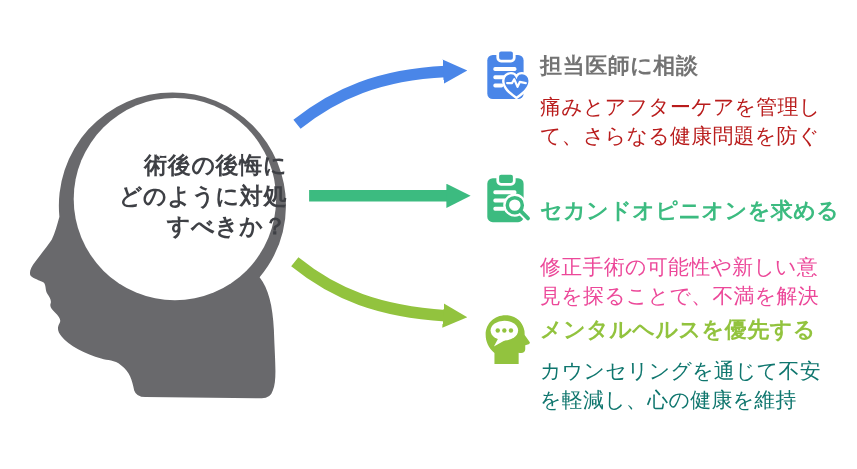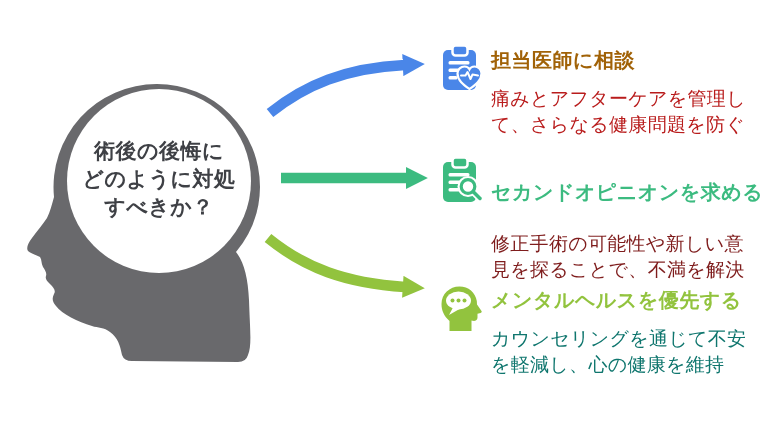--- a/index.html
+++ b/index.html
@@ -4,21 +4,21 @@
 <style>
   html,body{margin:0;padding:0;}
   body{
     width:779px;height:426px;position:relative;background:#ffffff;overflow:hidden;
     font-family:"Liberation Sans","DejaVu Sans",sans-serif;
   }
   .stage{position:absolute;inset:0;}
   svg.canvas{position:absolute;left:0;top:0;}
   .question{
     position:absolute;left:57px;top:137px;width:204px;
-    text-align:center;font-size:21px;font-weight:700;line-height:28px;
+    text-align:right;font-size:21px;font-weight:700;line-height:28px;
     letter-spacing:0.5px;white-space:pre-line;color:#3e4045;
   }
   .item{position:absolute;left:438px;display:flex;gap:7px;width:341px;}
   .item-1{top:44px;} .item-2{top:156px;} .item-3{top:284px;}
   .item-icon{flex:0 0 46px;height:48px;}
   .item-text{flex:1;}
   .item-title{
     font-size:20px;font-weight:700;letter-spacing:0.5px;
     margin:4px 0 0 0;line-height:24px;
   }
@@ -84,41 +84,41 @@
       <rect x="14.5" y="1.5" width="15" height="10" rx="3" stroke="#ffffff" stroke-width="2.5" fill="#4a86e8"></rect>
       <rect x="10.5" y="17" width="21" height="3.5" rx="1.5" fill="#ffffff"></rect>
       <rect x="10.5" y="24.5" width="13" height="3.5" rx="1.5" fill="#ffffff"></rect>
       <rect x="10.5" y="32" width="9" height="3.5" rx="1.5" fill="#ffffff"></rect>
       <path d="M31.5,45 C26,41 19.5,36.5 19.5,29.5 C19.5,25 23,22.5 26.5,22.5
                C28.7,22.5 30.7,23.7 31.5,25.4 C32.3,23.7 34.3,22.5 36.5,22.5
                C40,22.5 43.5,25 43.5,29.5 C43.5,36.5 37,41 31.5,45 Z" stroke="#ffffff" stroke-width="2.2" fill="#4a86e8"></path>
       <path d="M23,31.5 L27.5,31.5 L29.5,28 L32.5,35 L34.5,30.5 L40,31.5" stroke="#ffffff" stroke-width="2" fill="none" stroke-linejoin="round" stroke-linecap="round"></path>
     </svg>
     <div class="item-text">
-      <div class="item-title" style="color: #a16207;">担当医師に相談</div>
+      <div class="item-title" style="color: #737373;">担当医師に相談</div>
       <div class="item-desc" style="color: #b91c1c;">痛みとアフターケアを管理し
 て、さらなる健康問題を防ぐ</div>
     </div>
   </div>
 
   <div class="item item-2">
     <svg class="item-icon" width="46" height="48" viewBox="0 0 46 48">
       <rect x="5" y="6" width="33" height="40" rx="5" fill="#3cbb80"></rect>
       <rect x="14.5" y="1.5" width="15" height="10" rx="3" stroke="#ffffff" stroke-width="2.5" fill="#3cbb80"></rect>
       <rect x="10.5" y="17" width="21" height="3.5" rx="1.5" fill="#ffffff"></rect>
       <rect x="10.5" y="24.5" width="15" height="3.5" rx="1.5" fill="#ffffff"></rect>
       <rect x="10.5" y="32" width="11" height="3.5" rx="1.5" fill="#ffffff"></rect>
       <circle cx="30" cy="30.5" r="10.5" fill="#ffffff"></circle>
       <line x1="35.5" y1="36" x2="42" y2="42.5" stroke="#ffffff" stroke-width="7" stroke-linecap="round"></line>
       <circle cx="30" cy="30.5" r="6.8" fill="#ffffff" stroke-width="3.2" stroke="#3cbb80"></circle>
       <line x1="35.5" y1="36" x2="42" y2="42.5" stroke-width="3.5" stroke-linecap="round" stroke="#3cbb80"></line>
     </svg>
     <div class="item-text">
       <div class="item-title" style="color: rgb(60, 187, 128); margin-top: 24px;">セカンドオピニオンを求める</div>
-      <div class="item-desc" style="color: #7f1d1d; margin-top: 27px;">修正手術の可能性や新しい意
+      <div class="item-desc" style="color: #ec4899; margin-top: 27px;">修正手術の可能性や新しい意
 見を探ることで、不満を解決</div>
     </div>
   </div>
 
   <div class="item item-3">
     <svg class="item-icon" width="46" height="48" viewBox="0 0 46 48">
       <path d="M11.5,47 L11.5,37 C6,32 3.5,26.5 3.5,20 C3.5,10 11.5,2.5 21.5,2.5
                C30.5,2.5 37.5,8.5 38.8,17 L39,20.5 L43.5,27
                C44,27.8 43.6,28.6 42.6,28.9 L39.5,29.8 L39.5,33.5
                C39.5,36 37.5,37.3 34.5,36.8 L33.5,36.6 L33.5,47 Z" fill="#92c33e"></path>

